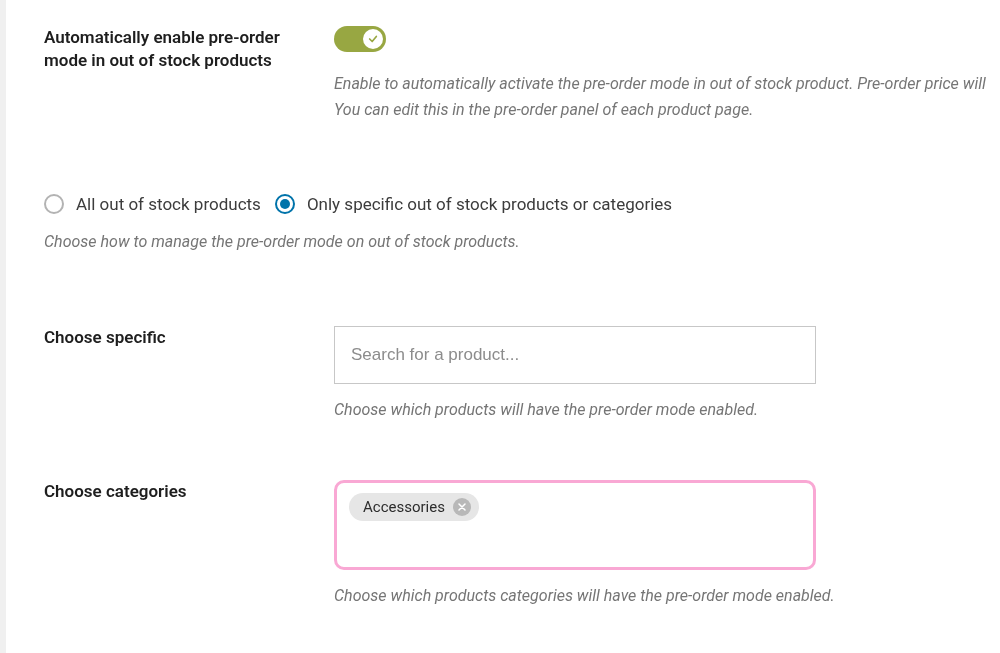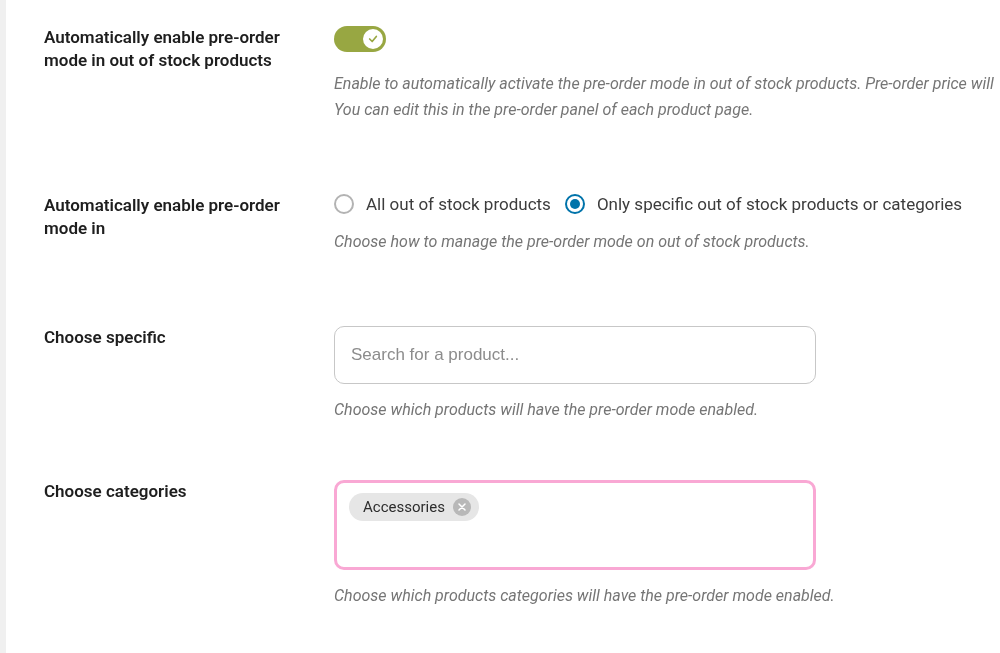--- a/index.html
+++ b/index.html
@@ -122,21 +122,21 @@
       border-radius: 50%;
     }
     .radio-label {
       font-size: 17px;
       color: #3c3c3c;
     }
     .text-input {
       width: 482px;
       height: 58px;
       border: 1px solid #c7c7c7;
-      border-radius: 10px;
+      border-radius: 0;
       padding: 0 16px;
       font-size: 17px;
       color: #333;
       margin-bottom: 14px;
       outline: none;
     }
     .text-input::placeholder {
       color: #8c8c8c;
     }
     .tag-box {
@@ -191,30 +191,27 @@
     </div>
     <div class="control-col">
       <div class="toggle">
         <div class="knob">
           <svg viewBox="0 0 12 12">
             <path d="M2 6 L5 9 L10 3" stroke="#98a742" stroke-width="2" fill="none" stroke-linecap="round" stroke-linejoin="round"></path>
           </svg>
         </div>
       </div>
       <div class="helper">
-        <div>Enable to automatically activate the pre-order mode in out of stock products. Pre-order price will</div>
+        <div>Enable to automatically activate the pre-order mode in out of stock product. Pre-order price will</div>
         <div class="helper-para">You can edit this in the pre-order panel of each product page.</div>
       </div>
     </div>
   </div>
 
   <div class="setting-row">
-    <div class="label-col">
-      <div class="label-text">Automatically enable pre-order mode in</div>
-    </div>
     <div class="control-col">
       <div class="radio-group">
         <div class="radio-option">
           <div class="radio-circle"></div>
           <span class="radio-label">All out of stock products</span>
         </div>
         <div class="radio-option">
           <div class="radio-circle selected-alt"></div>
           <span class="radio-label">Only specific out of stock products or categories</span>
         </div>

